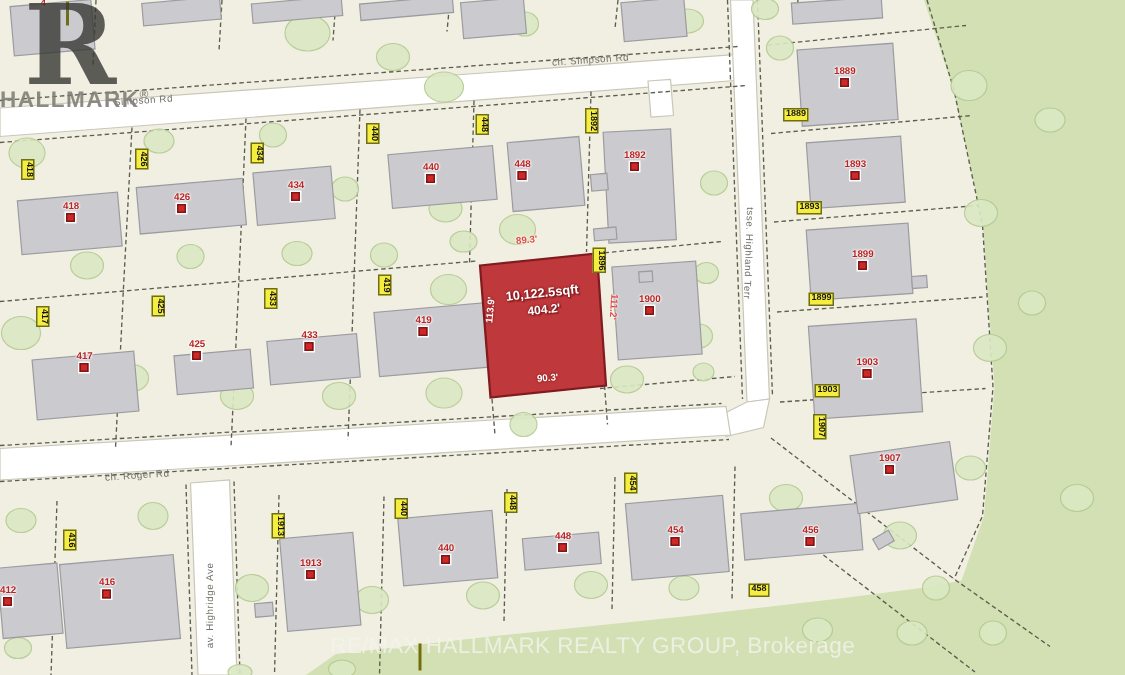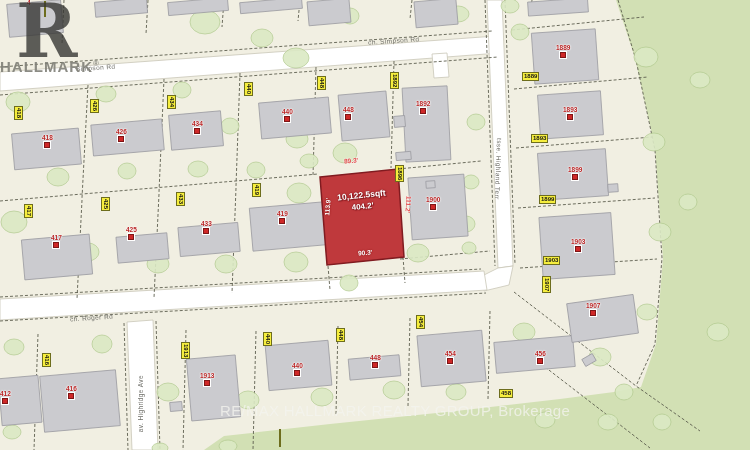--- a/index.html
+++ b/index.html
@@ -29,21 +29,21 @@
   .lot-text{position:absolute;left:318px;top:190px;width:88px;text-align:center;transform:rotate(-6deg);
       color:#fff;z-index:7;text-shadow:0 0 1px #801b20,0 0 2px #801b20,1px 1px 1px #801b20;}
   .lot-text .l1{font:bold 8.5px "Liberation Sans",sans-serif;}
   .lot-text .l2{font:bold 8px "Liberation Sans",sans-serif;margin-top:2px;}
   
   .logo{position:absolute;left:0;top:0;z-index:9;pointer-events:none;}
   .logo .r{position:absolute;left:16px;top:-12px;font:bold 74px "DejaVu Serif",serif;color:rgba(55,55,52,.8);}
   .logo .word{position:absolute;left:0px;top:58px;font:bold 15px "Liberation Sans",sans-serif;
       color:rgba(128,128,120,.9);letter-spacing:1px;}
   .logo .reg{font-size:8px;vertical-align:super;}
-  .brokerage{position:absolute;left:220px;top:402px;font:15px "Liberation Sans",sans-serif;
+  .brokerage{position:absolute;left:220px;top:422px;font:15px "Liberation Sans",sans-serif;
       color:rgba(243,243,238,.78);letter-spacing:.3px;z-index:9;white-space:nowrap;pointer-events:none;}
 </style>
 </head>
 <body>
 
 <div class="screen">
 
   <svg width="750" height="450" viewBox="0 0 750 450">
 
     <rect x="0" y="0" width="750" height="450" fill="#f1efe2"></rect>

